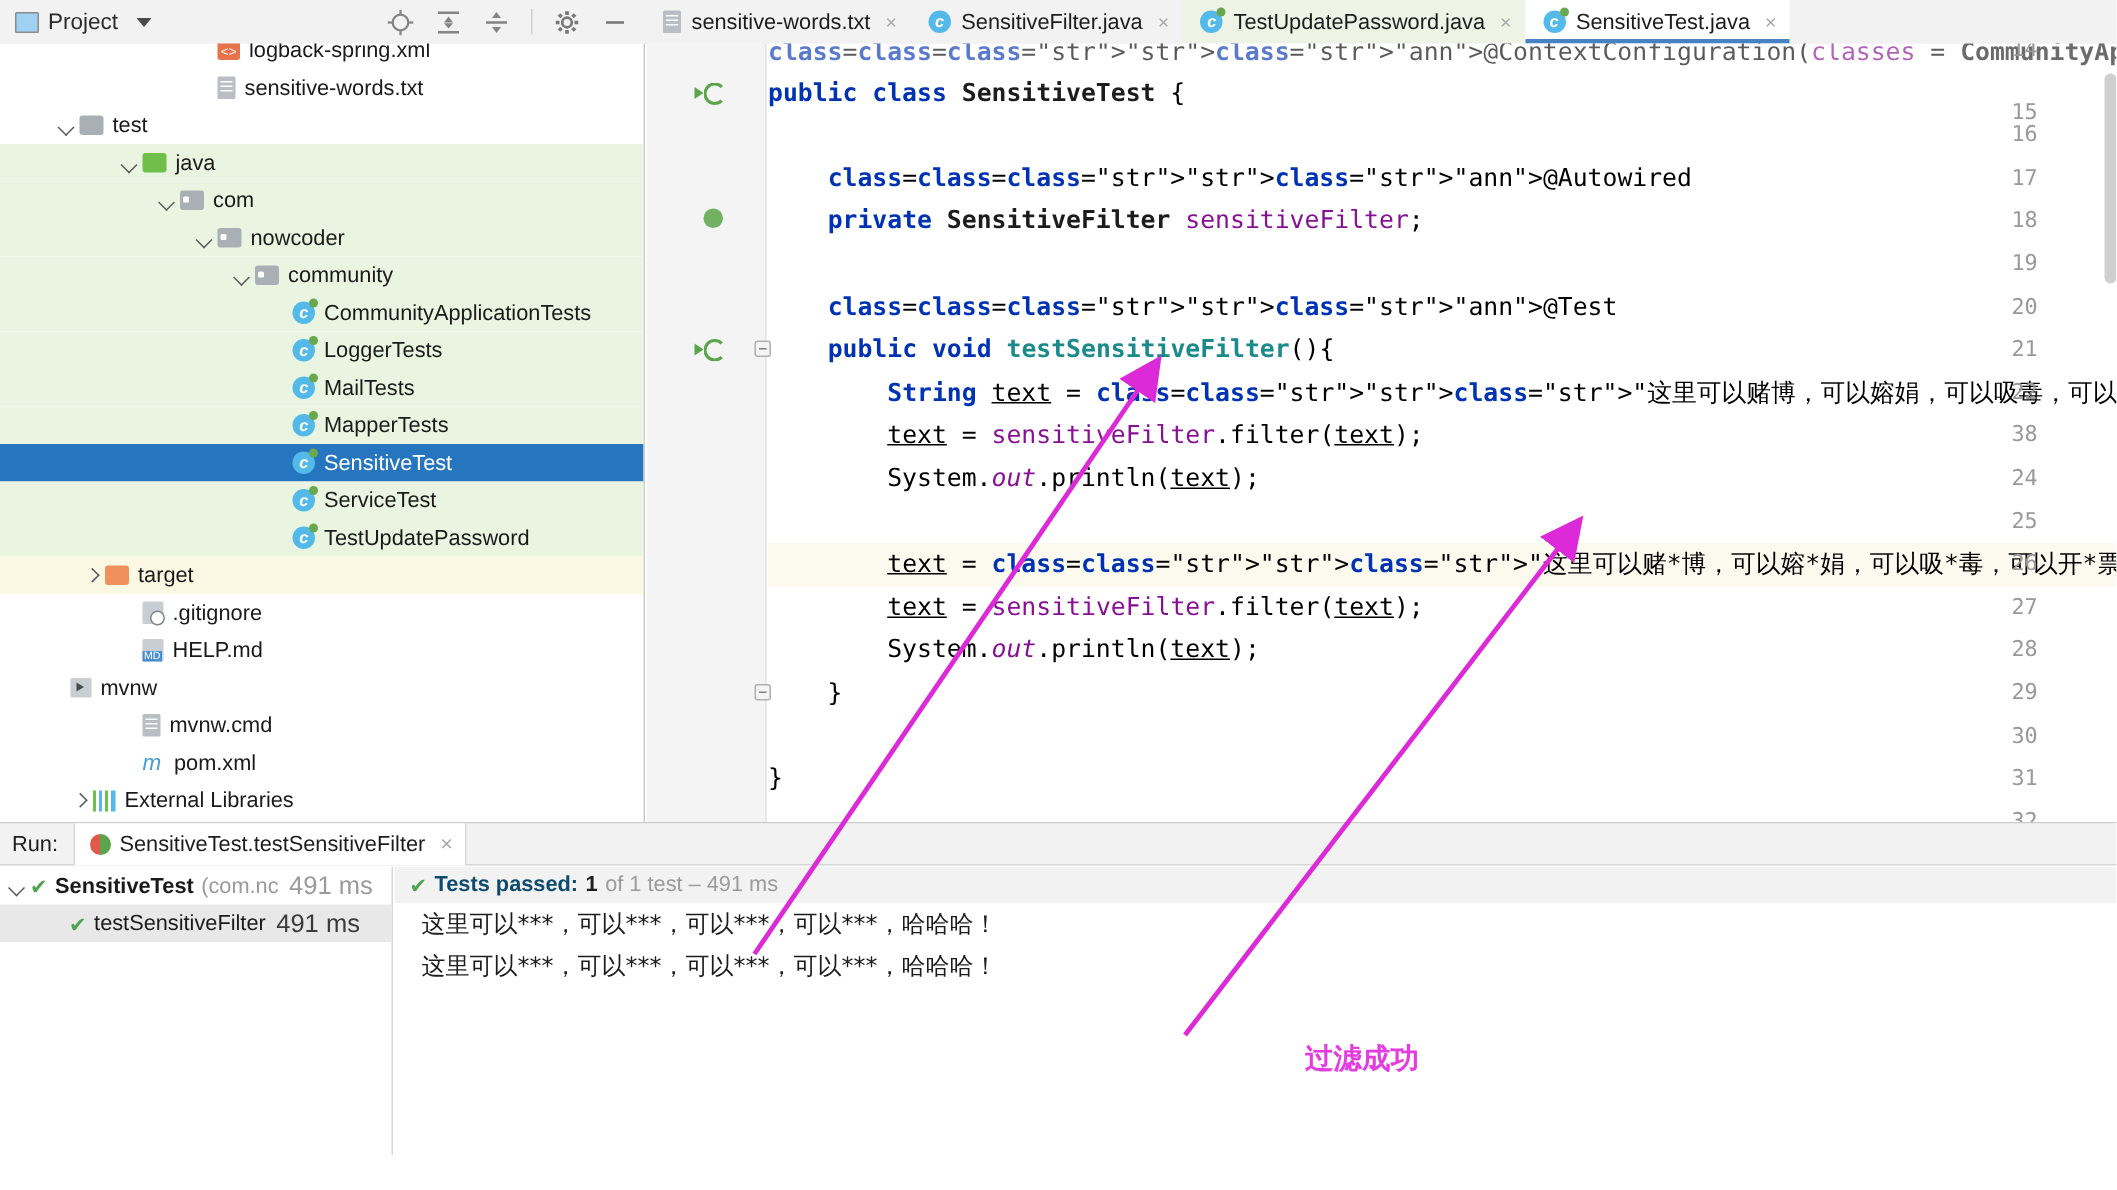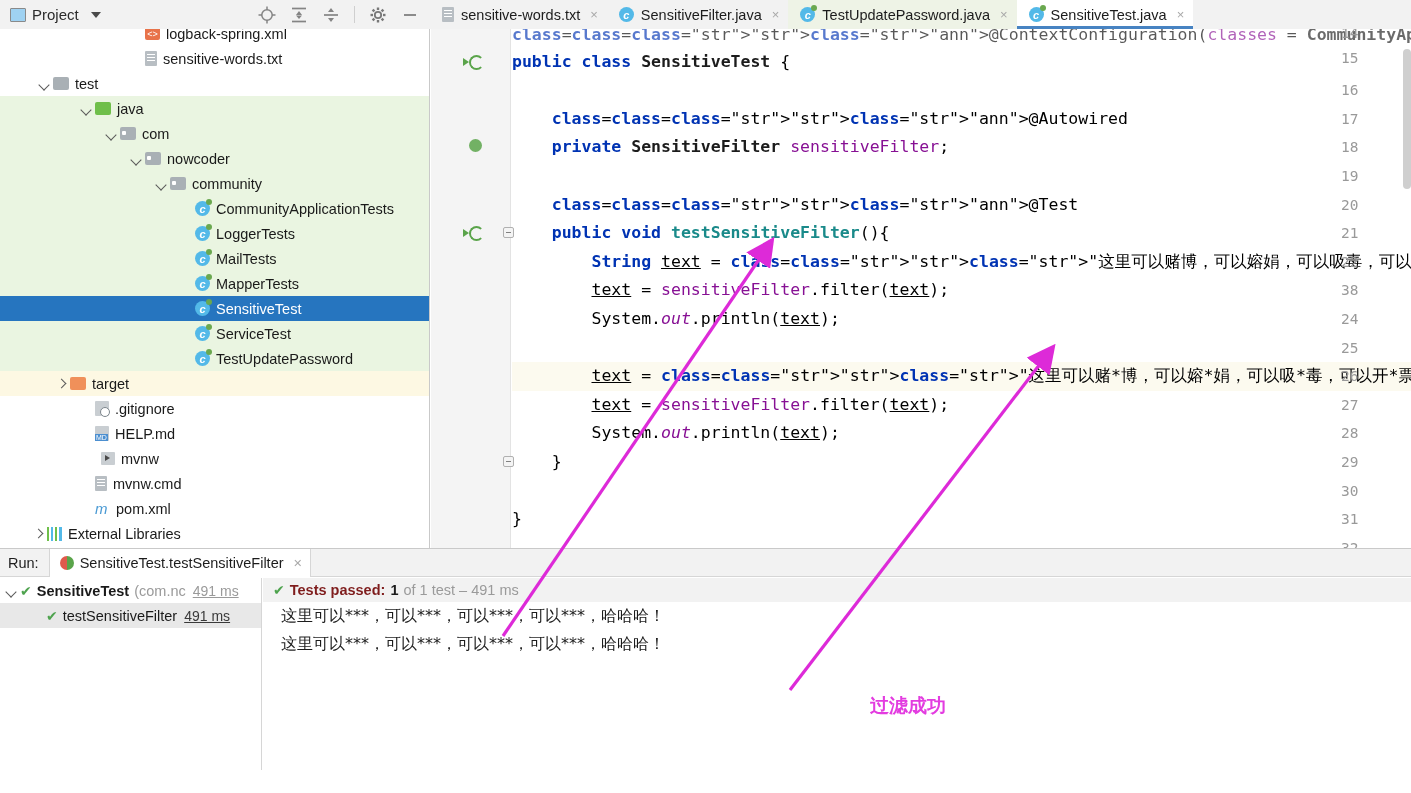--- a/index.html
+++ b/index.html
@@ -106,21 +106,21 @@
     font-size:14.5px; color:#1c1c1c; border-bottom:1px solid #d6d6d6; background:#f2f2f2;}
   .run-tab { display:flex; align-items:center; gap:6px; background:#fff; height:28px;
     padding:0 8px 0 10px; border-left:1px solid #d6d6d6;border-right:1px solid #d6d6d6;}
   .ic-runcfg{width:14px;height:14px;border-radius:50%;
     background:linear-gradient(90deg,#e05a4c 50%, #5aa44a 50%);flex:0 0 auto;}
   .tests-tree { position:absolute; left:0; top:29px; width:262px; bottom:0;
     border-right:1px solid #d6d6d6; background:#fff;}
   .trow { height:25px; display:flex; align-items:center; font-size:14.5px; color:#1a1a1a; white-space:nowrap;}
   .trow.sel { background:#e8e8e8; }
   .chk { color:#4ea34e; font-size:14px; margin-right:5px; flex:0 0 auto; }
-  .ms { color:#9a9a9a; font-size:14px; margin-left:7px;text-decoration:underline;}
+  .ms { color:#9a9a9a; font-size:17px; margin-left:7px;}
   .dim { color:#9a9a9a; }
   .console { position:absolute; left:263px; top:29px; right:0; bottom:0; background:#fff; overflow:hidden;}
   .cons-status { height:24px; display:flex; align-items:center; font-size:14.5px;
     background:#f2f2f2; padding-left:10px; }
   .cons-line { font-size:16px; color:#1c1c1c; padding-left:18px; height:28px; line-height:28px;
     font-family:"DejaVu Sans", sans-serif; }
 
   
   .ovl { position:absolute; left:0; top:0; width:1411px; height:793px; pointer-events:none; }
   .note { position:absolute; font-size:19px; color:#e33ce0; font-weight:bold; }
@@ -288,36 +288,36 @@
       <div class="row" style="padding-left: 81px;">
         <span style="width: 14px; flex: 0 0 auto;"></span>
         <span class="ic-git"></span>
         <span>.gitignore</span>
       </div>
       <div class="row" style="padding-left: 81px;">
         <span style="width: 14px; flex: 0 0 auto;"></span>
         <span class="ic-md"></span>
         <span>HELP.md</span>
       </div>
-      <div class="row" style="padding-left: 87px;">
+      <div class="row" style="padding-left: 33px;">
         <span style="width: 14px; flex: 0 0 auto;"></span>
         <span class="ic-run"></span>
         <span>mvnw</span>
       </div>
       <div class="row" style="padding-left: 81px;">
         <span style="width: 14px; flex: 0 0 auto;"></span>
         <span class="ic-file"></span>
         <span>mvnw.cmd</span>
       </div>
       <div class="row" style="padding-left: 81px;">
         <span style="width: 14px; flex: 0 0 auto;"></span>
         <span class="ic-m">m</span>
         <span>pom.xml</span>
       </div>
-      <div class="row" style="padding-left: 33px;">
+      <div class="row" style="padding-left: 48px;">
         <span class="arrow right"></span>
         <span class="ic-lib"></span>
         <span>External Libraries</span>
       </div>
       <div class="row" style="padding-left: 56px;">
         <span style="width: 14px; flex: 0 0 auto;"></span>
         <span class="ic-scr"></span>
         <span>Scratches and Consoles</span>
       </div>
     </div>
@@ -341,21 +341,21 @@
         <div class="cl" style="top: 333.2px;">        <span class="und">text</span> = <span <span="" class="kw">class</span>=<span <span="" class="kw">class</span>="str"&gt;"str"&gt;<span <span="" class="kw">class</span>="str"&gt;"这里可以赌*博，可以嫆*娟，可以吸*毒，可以开*票，哈哈哈！";</div>
         <div class="cl" style="top: 361.8px;">        <span class="und">text</span> = <span class="fld">sensitiveFilter</span>.filter(<span class="und">text</span>);</div>
         <div class="cl" style="top: 390.4px;">        System.<span class="stat">out</span>.println(<span class="und">text</span>);</div>
         <div class="cl" style="top: 419px;">    }</div>
         <div class="cl" style="top: 447.6px;"></div>
         <div class="cl" style="top: 476.2px;">}</div>
         <div class="cl" style="top: 504.8px;"></div>
       </div>
     <div id="lnbox">
         <div class="ln" style="top: -10px;">14</div>
-        <div class="ln" style="top: 15px;">15</div>
+        <div class="ln" style="top: 32px;">15</div>
         <div class="ln" style="top: 47.2px;">16</div>
         <div class="ln" style="top: 75.8px;">17</div>
         <div class="ln" style="top: 104.4px;">18</div>
         <div class="ln" style="top: 133px;">19</div>
         <div class="ln" style="top: 161.6px;">20</div>
         <div class="ln" style="top: 190.2px;">21</div>
         <div class="ln" style="top: 218.8px;">22</div>
         <div class="ln" style="top: 247.4px;">38</div>
         <div class="ln" style="top: 276px;">24</div>
         <div class="ln" style="top: 304.6px;">25</div>
@@ -397,21 +397,21 @@
         <div class="trow sel" style="padding-left: 32px;">
           <span style="width: 14px;"></span>
           <span class="chk">✔</span>
           <span style="font-weight: normal;">testSensitiveFilter</span>
           <span class="ms" style="color: rgb(58, 58, 58);">491 ms</span>
         </div>
       </div>
     <div class="console">
       <div class="cons-status">
         <span class="chk">✔</span>
-        <span style="font-weight:bold;color:#7f1d1d;">Tests passed:</span>
+        <span style="font-weight:bold;color:#0c4a6e;">Tests passed:</span>
         <span style="margin-left:5px;font-weight:bold;color:#1c1c1c;">1</span>
         <span class="dim" style="margin-left:5px;text-align:center;">of 1 test – 491 ms</span>
       </div>
       <div id="consbox">
           <div class="cons-line">这里可以***，可以***，可以***，可以***，哈哈哈！</div>
           <div class="cons-line">这里可以***，可以***，可以***，可以***，哈哈哈！</div>
         </div>
     </div>
   </div>
 

